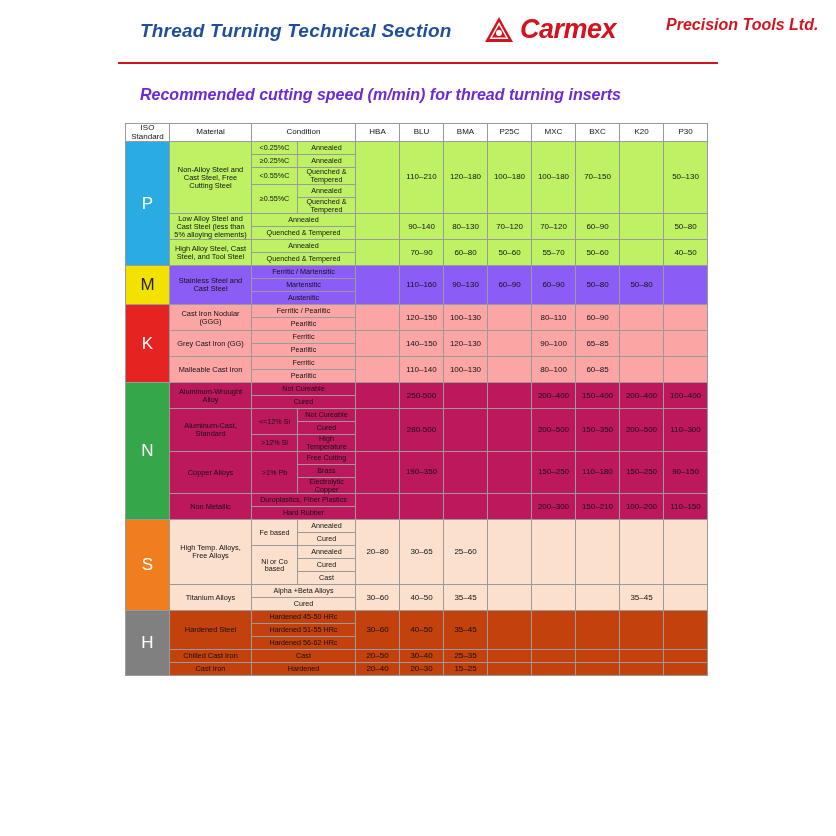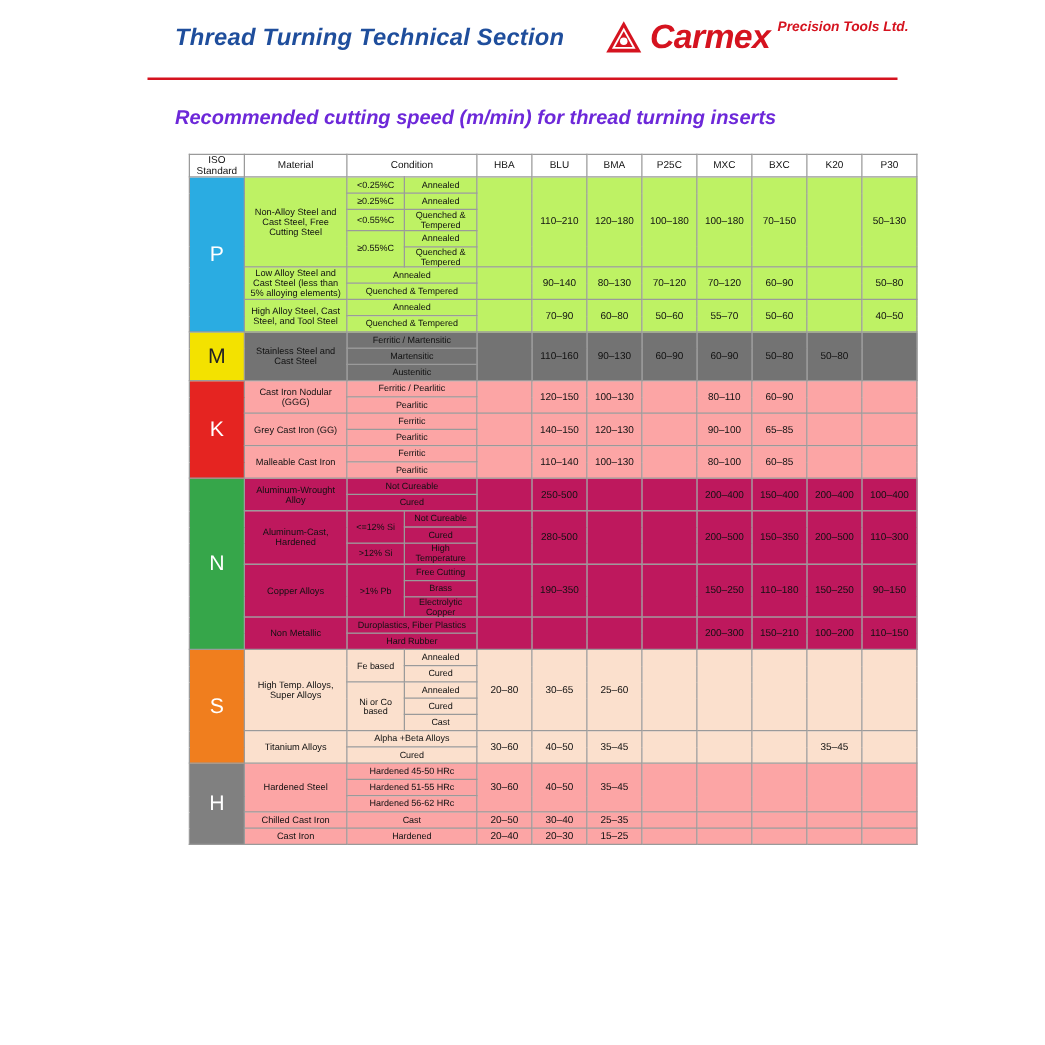--- a/index.html
+++ b/index.html
@@ -24,35 +24,36 @@
   .logo-wrap{
     position:absolute;left:484px;top:16px;display:flex;gap:6px;
   }
   .logo-mark{width:30px;height:30px;position:relative;}
   .logo-mark svg{display:block;}
   .logo-text{
     font-size:27px;font-weight:bold;font-style:italic;color:#d5131f;
     line-height:1;letter-spacing:-.5px;
   }
   .logo-sub{
-    font-size:11px;font-style:italic;font-weight:bold;color:#d5131f;
+    font-size:16px;font-style:italic;font-weight:bold;color:#d5131f;
     padding-bottom:3px;
+    margin-left:44px;
   }
   .rule{
     position:absolute;left:118px;top:62px;width:600px;height:2px;background:#d5131f;
   }
 
   
   .sec-title{
     position:absolute;left:140px;top:86px;
     font-size:16px;font-weight:bold;font-style:italic;color:#6d28d9;
   }
 
   
-  .tbl-wrap{position:absolute;left:151px;top:123px;}
+  .tbl-wrap{position:absolute;left:125px;top:123px;}
   table.main{
     border-collapse:collapse;
     font-size:7.4px;
     color:#111;
     table-layout:fixed;
   }
   table.main td,table.main th{
     border:1px solid #9a9a9a;
     padding:0 2px;
     text-align:center;
@@ -74,29 +75,29 @@
     font-size:17px;font-weight:bold;color:#ffffff;
   }
   td.mat{text-align:left;padding-left:4px;font-size:7.4px;margin-left:16px;}
   td.sub{font-size:7.2px;}
   td.cond{font-size:7.2px;}
   td.val{font-size:8px;}
 
   
   .g-p{background:#bef264;}
   .g-p-iso{background:#2aace2;}
-  .g-m{background:#737373;}
+  .g-m{background:#8b5cf6;}
   .g-m-iso{background:#f3e200;color:#222 !important;}
   .g-k{background:#fca5a5;}
   .g-k-iso{background:#e52421;}
   .g-n{background:#be185d;}
   .g-n-iso{background:#36a64a;}
   .g-s{background:#fbe0cd;}
   .g-s-iso{background:#f07e1e;}
-  .g-h{background:#fca5a5;}
+  .g-h{background:#c2410c;}
   .g-h-iso{background:#808080;}
 </style>
 </head>
 <body>
 
 <div class="page">
 
   <div class="header">
     <div class="hdr-title">Thread Turning Technical Section</div>
     <div class="logo-wrap">
@@ -285,21 +286,21 @@
             <td class="val g-n" rowspan="2"></td>
             <td class="val g-n" rowspan="2">200–400</td>
             <td class="val g-n" rowspan="2">150–400</td>
             <td class="val g-n" rowspan="2">200–400</td>
             <td class="val g-n" rowspan="2">100–400</td>
           </tr>
           <tr>
             <td class="cond g-n" colspan="2">Cured</td>
           </tr>
           <tr>
-            <td class="mat g-n" rowspan="3">Aluminum-Cast, Hardened</td>
+            <td class="mat g-n" rowspan="3">Aluminum-Cast, Standard</td>
             <td class="sub g-n" rowspan="2">&lt;=12% Si</td>
             <td class="cond g-n">Not Cureable</td>
             <td class="val g-n" rowspan="3"></td>
             <td class="val g-n" rowspan="3">280-500</td>
             <td class="val g-n" rowspan="3"></td>
             <td class="val g-n" rowspan="3"></td>
             <td class="val g-n" rowspan="3">200–500</td>
             <td class="val g-n" rowspan="3">150–350</td>
             <td class="val g-n" rowspan="3">200–500</td>
             <td class="val g-n" rowspan="3">110–300</td>
@@ -340,21 +341,21 @@
             <td class="val g-n" rowspan="2">200–300</td>
             <td class="val g-n" rowspan="2">150–210</td>
             <td class="val g-n" rowspan="2">100–200</td>
             <td class="val g-n" rowspan="2">110–150</td>
           </tr>
           <tr>
             <td class="cond g-n" colspan="2">Hard Rubber</td>
           </tr>
           <tr>
             <td class="iso g-s-iso" rowspan="7">S</td>
-            <td class="mat g-s" rowspan="5">High Temp. Alloys, Super Alloys</td>
+            <td class="mat g-s" rowspan="5">High Temp. Alloys, Free Alloys</td>
             <td class="sub g-s" rowspan="2">Fe based</td>
             <td class="cond g-s">Annealed</td>
             <td class="val g-s" rowspan="5">20–80</td>
             <td class="val g-s" rowspan="5">30–65</td>
             <td class="val g-s" rowspan="5">25–60</td>
             <td class="val g-s" rowspan="5"></td>
             <td class="val g-s" rowspan="5"></td>
             <td class="val g-s" rowspan="5"></td>
             <td class="val g-s" rowspan="5"></td>
             <td class="val g-s" rowspan="5"></td>

